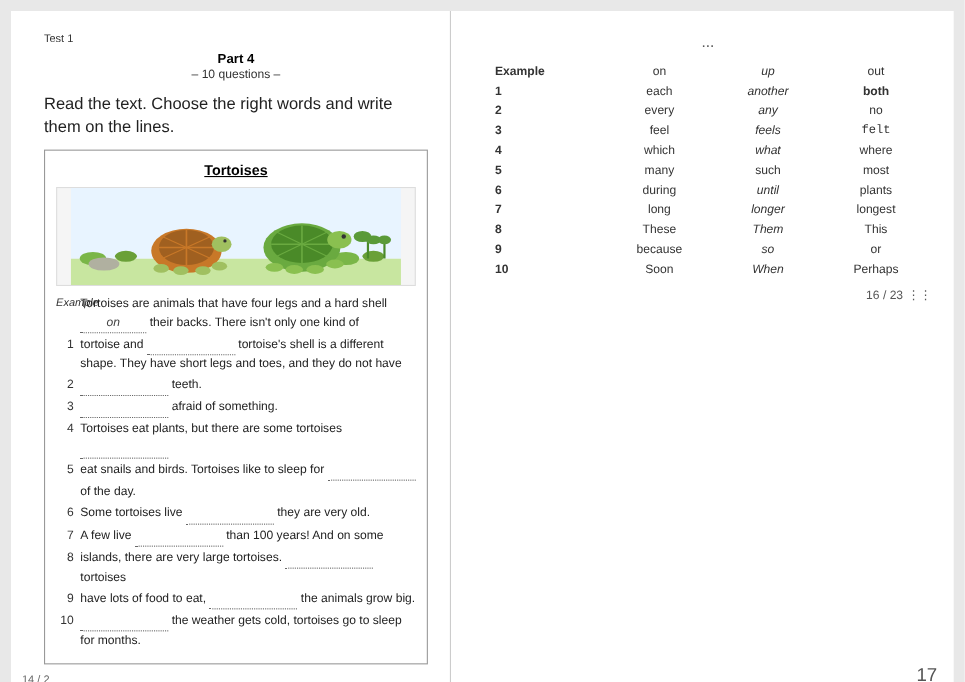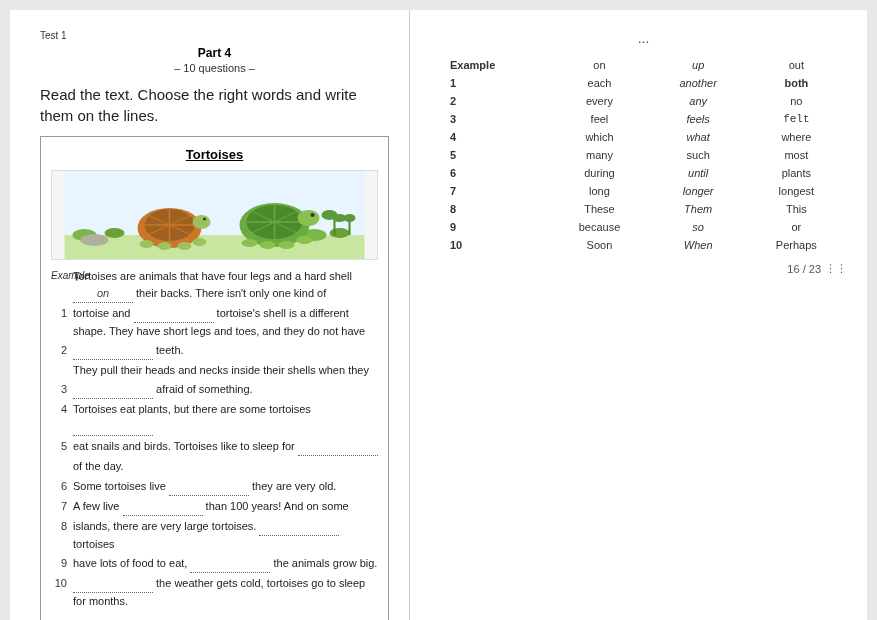--- a/index.html
+++ b/index.html
@@ -266,24 +266,20 @@
         </div>
         <div class="passage-line">
           <span class="line-number">1</span>
           <span class="line-text">tortoise and <span class="dotted-blank">&nbsp;&nbsp;&nbsp;&nbsp;&nbsp;&nbsp;&nbsp;&nbsp;&nbsp;&nbsp;&nbsp;</span> tortoise's shell is a different shape. They have short legs and toes, and they do not have</span>
         </div>
         <div class="passage-line">
           <span class="line-number">2</span>
           <span class="line-text"><span class="dotted-blank">&nbsp;&nbsp;&nbsp;&nbsp;&nbsp;&nbsp;&nbsp;&nbsp;&nbsp;&nbsp;&nbsp;&nbsp;&nbsp;&nbsp;&nbsp;&nbsp;&nbsp;&nbsp;&nbsp;&nbsp;&nbsp;</span> teeth.</span>
         </div>
         <div class="passage-line">
-          <span class="line-number"></span>
-          <span class="line-text">They pull their heads and necks inside their shells when they</span>
-        </div>
-        <div class="passage-line">
           <span class="line-number">3</span>
           <span class="line-text"><span class="dotted-blank">&nbsp;&nbsp;&nbsp;&nbsp;&nbsp;&nbsp;&nbsp;&nbsp;&nbsp;&nbsp;&nbsp;&nbsp;&nbsp;&nbsp;&nbsp;&nbsp;&nbsp;&nbsp;&nbsp;&nbsp;&nbsp;</span> afraid of something.</span>
         </div>
         <div class="passage-line">
           <span class="line-number">4</span>
           <span class="line-text">Tortoises eat plants, but there are some tortoises <span class="dotted-blank">&nbsp;&nbsp;&nbsp;&nbsp;&nbsp;&nbsp;&nbsp;&nbsp;&nbsp;&nbsp;&nbsp;&nbsp;&nbsp;&nbsp;&nbsp;</span></span>
         </div>
         <div class="passage-line">
           <span class="line-number">5</span>
           <span class="line-text">eat snails and birds. Tortoises like to sleep for <span class="dotted-blank">&nbsp;&nbsp;&nbsp;&nbsp;&nbsp;&nbsp;&nbsp;&nbsp;&nbsp;&nbsp;&nbsp;&nbsp;&nbsp;&nbsp;</span></span>

